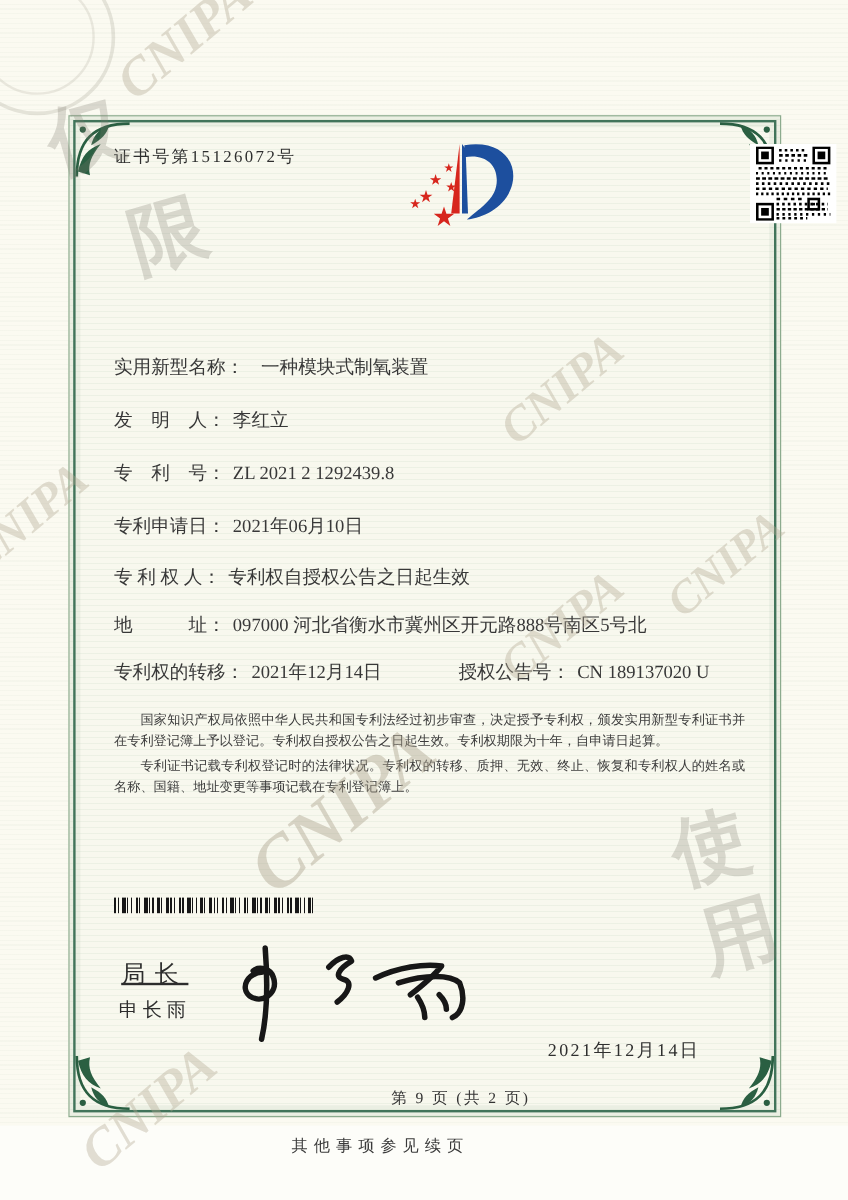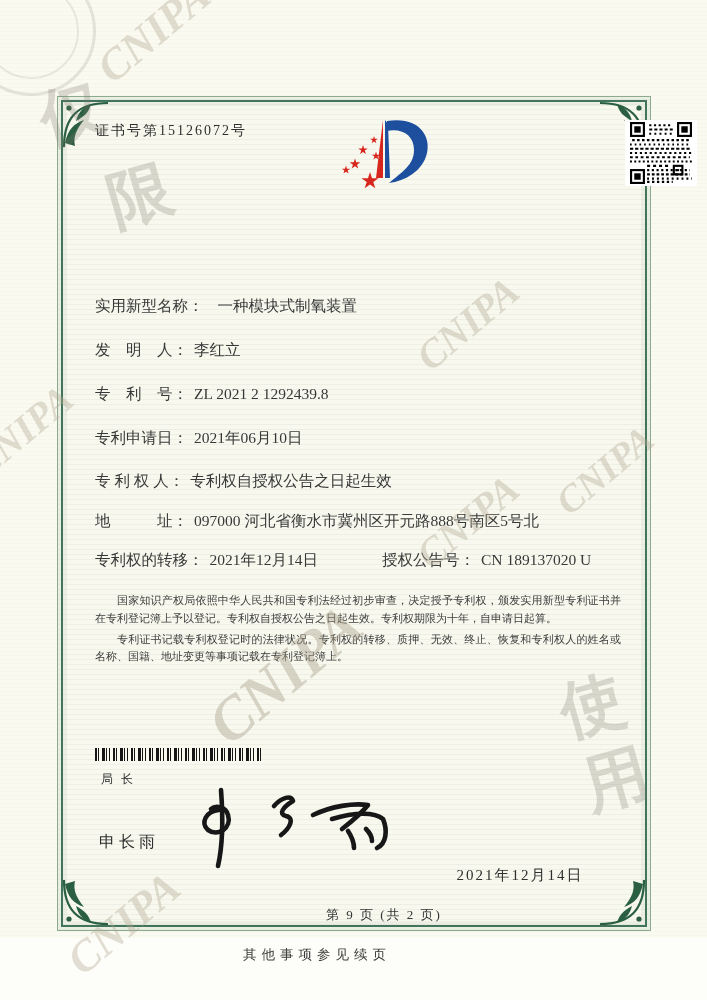--- a/index.html
+++ b/index.html
@@ -52,21 +52,21 @@
   .body-text { position:absolute; left:38px; top:496px; width:526px;
     font-size:11px; line-height:1.62; text-align:justify; color:#3c3c3c; }
   .body-text p { text-indent:2em; margin-bottom:3px; }
 
   .barcode { position:absolute; left:38px; top:652px; width:166px; height:13px;
     background:repeating-linear-gradient(90deg,
       #161616 0 2px, #f8f8ee 2px 3px, #161616 3px 4px, #f8f8ee 4px 7px,
       #161616 7px 10px, #f8f8ee 10px 11px, #161616 11px 12px, #f8f8ee 12px 14px,
       #161616 14px 15px, #f8f8ee 15px 18px); }
 
-  .sig-title { position:absolute; left:44px; top:675px; font-size:12px; letter-spacing:8px; color:#2d2d2d; }
+  .sig-title { position:absolute; left:44px; top:702px; font-size:20px; letter-spacing:8px; color:#2d2d2d;text-decoration:underline; }
   .sig-name  { position:absolute; left:42px; top:736px; font-size:16px; letter-spacing:4px; color:#2d2d2d; }
   .sig-script { position:absolute; left:118px; top:682px; width:240px; height:96px; }
   .sig-script svg { width:100%; height:100%; }
 
   .issue-date { position:absolute; left:348px; top:770px; width:230px; text-align:center;
     font-size:15px; letter-spacing:2px; color:#2f2f2f; }
 
   .page-info { position:absolute; left:0; top:810px; width:100%; text-align:center;
     font-size:13px; letter-spacing:2px; color:#333; }
 

